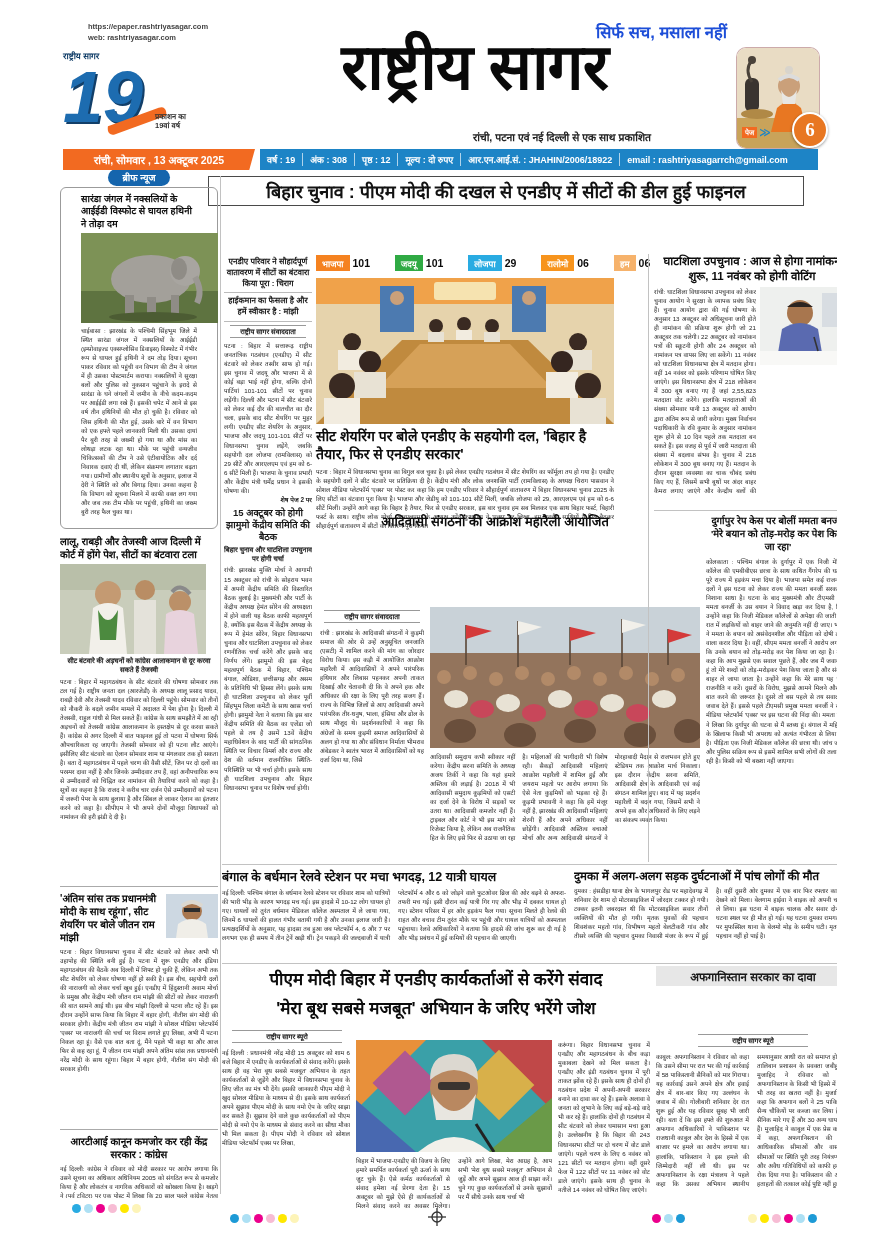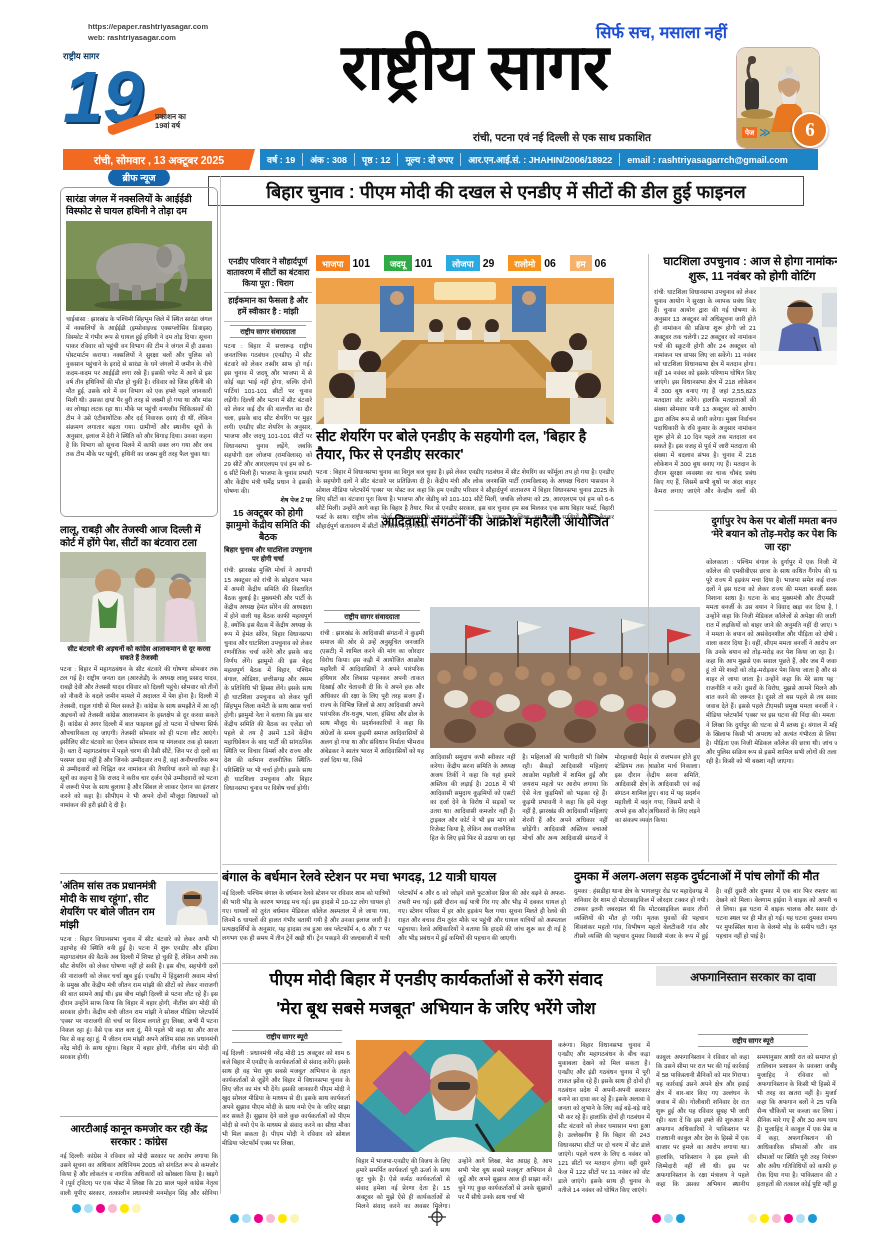--- a/index.html
+++ b/index.html
@@ -33,36 +33,36 @@
   .monkbox{border-radius:9px;overflow:hidden;box-shadow:0 0 0 1px #caa;}
   .page-badge-circle{width:32px;height:32px;border-radius:50%;background:#e87722;border:2px solid #fff;
       color:#fff;font-size:19px;font-weight:bold;display:flex;align-items:center;justify-content:center;
       box-shadow:0 1px 3px rgba(0,0,0,.4);font-family:"Liberation Serif","DejaVu Serif",serif;}
   .page-badge-chip{background:#f26a21;color:#fff;font-size:7px;font-weight:bold;padding:1px 3px;}
   .badge-arrows{color:#1d84c6;font-size:11px;font-weight:bold;}
   
   .kicker{border:1.5px solid #4a4a4a;font-size:18px;font-weight:bold;color:#111;
           display:flex;align-items:center;justify-content:center;white-space:nowrap;}
   .mainhead{font-size:31px;font-weight:bold;color:#070707;white-space:nowrap;text-align:center;letter-spacing:-.5px;}
-  .seatrow{display:flex;gap:11px;align-items:center;}
+  .seatrow{display:flex;gap:22px;align-items:center;}
   .seat{display:flex;align-items:center;}
   .seat .nm{color:#fff;font-size:8.5px;font-weight:bold;padding:2.5px 6px;}
   .seat .ct{color:#0b0b0b;font-size:10.5px;font-weight:bold;padding:0 3px;}
   .s0{background:#f58220;} .s1{background:#2faa44;} .s2{background:#29abe2;}
   .s3{background:#f7941d;} .s4{background:#f6b26b;}
   .quote{font-size:8px;font-weight:bold;text-align:center;line-height:1.35;padding:3px 1px;
          border-bottom:1px solid #bbb;}
   .caphead{font-size:14px;font-weight:bold;line-height:1.25;color:#0b0b0b;}
   .subhead-sm{font-size:6.8px;font-weight:bold;text-align:center;line-height:1.3;margin:2px 0;}
   .secthead{font-size:9.5px;font-weight:bold;text-align:center;line-height:1.3;margin:3px 0 1px;}
   
   .briefcol{display:flex;flex-direction:column;}
   .pill{background:#1565ad;color:#fff;font-size:9.5px;font-weight:bold;border-radius:9px;
         padding:2px 14px;align-self:center;position:relative;top:-1px;}
-  .briefbox{border:1px solid #9b9b9b;border-radius:6px;padding:5px 5px 4px;margin-bottom:6px;}
+  .briefbox{border:1px solid #9b9b9b;border-radius:6px;padding:5px 20px 4px;margin-bottom:6px;}
   .briefsep{border-bottom:1px solid #aaa;margin:4px 0 5px;}
   .bhead{font-size:9.5px;font-weight:bold;line-height:1.3;color:#0b0b0b;margin-bottom:3px;}
   .bphoto{width:100%;height:90px;border-radius:3px;margin:2px 0 3px;}
   
   .dots{display:flex;gap:3px;}
   .dot{width:9px;height:9px;border-radius:50%;}
   .kickbox{background:#e7e7e7;font-size:11.5px;font-weight:bold;display:flex;align-items:center;justify-content:center;}
 </style>
 </head>
 <body>

